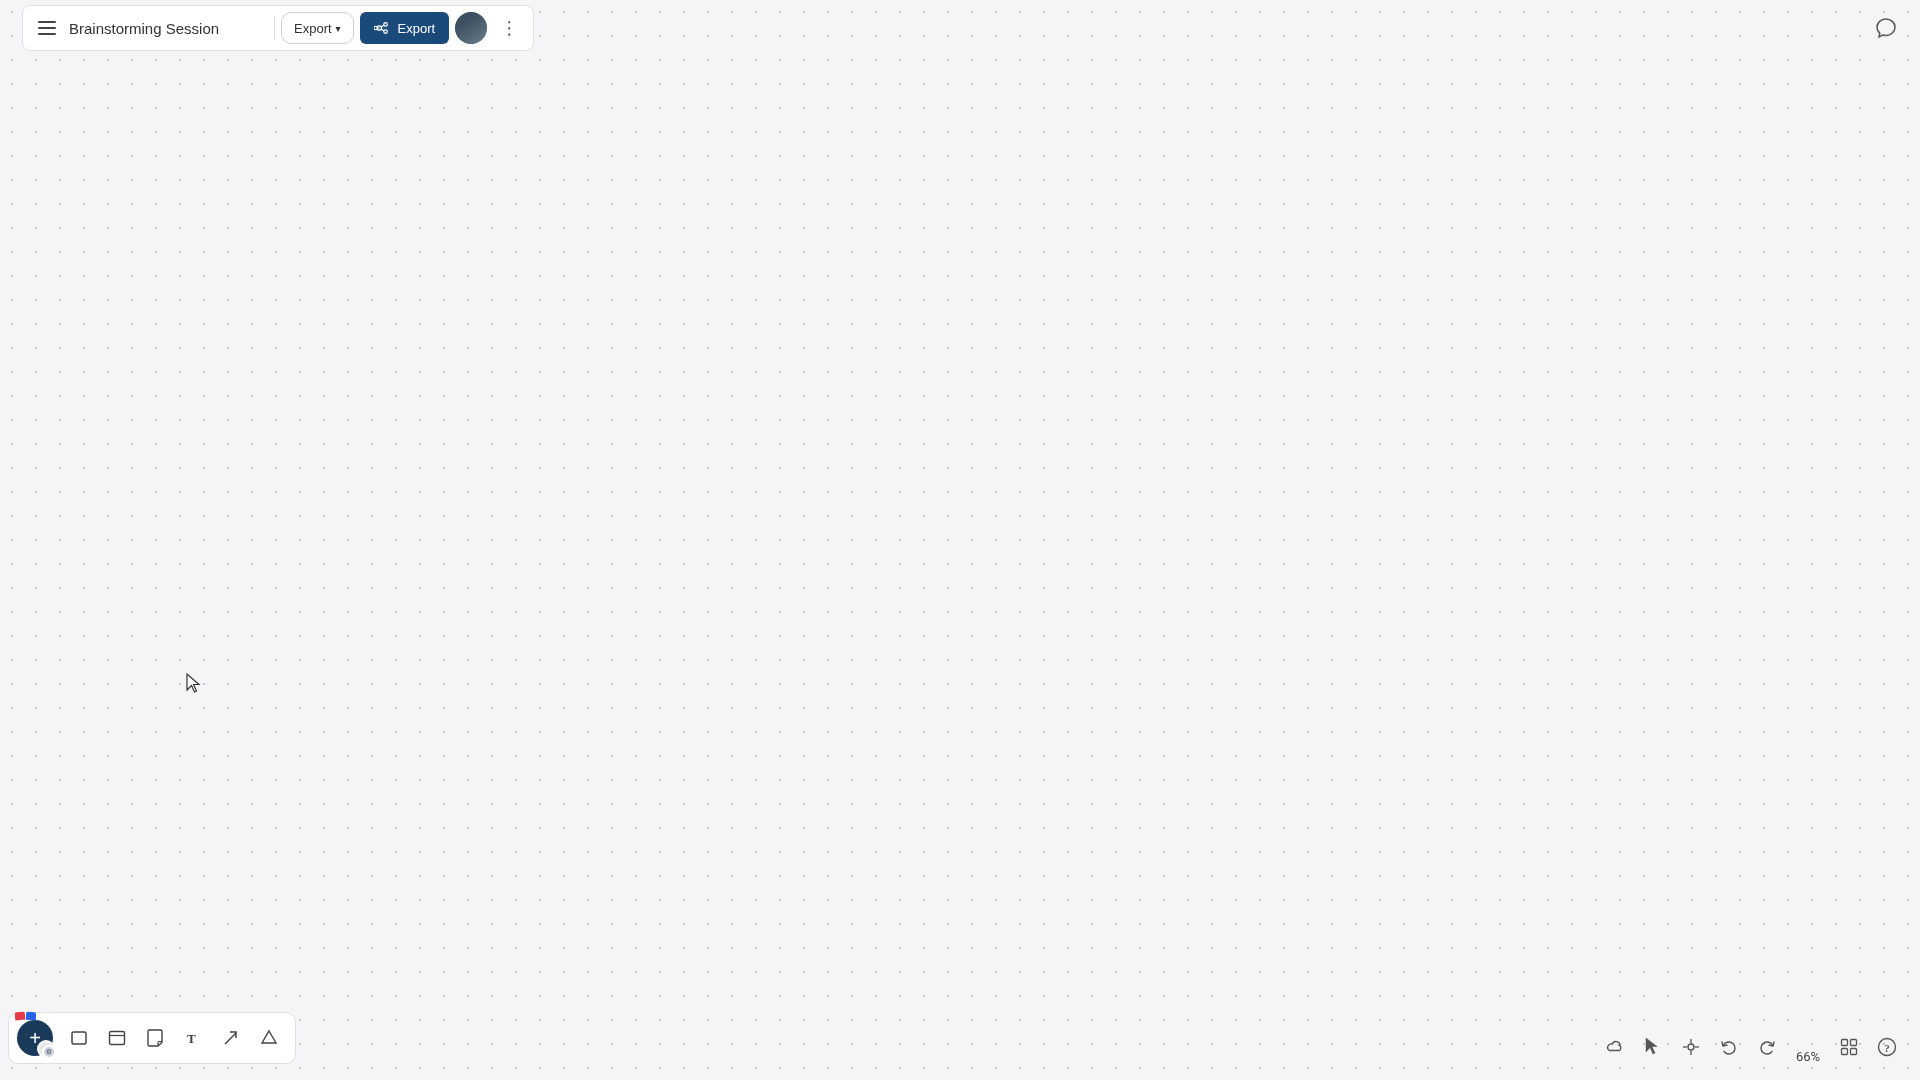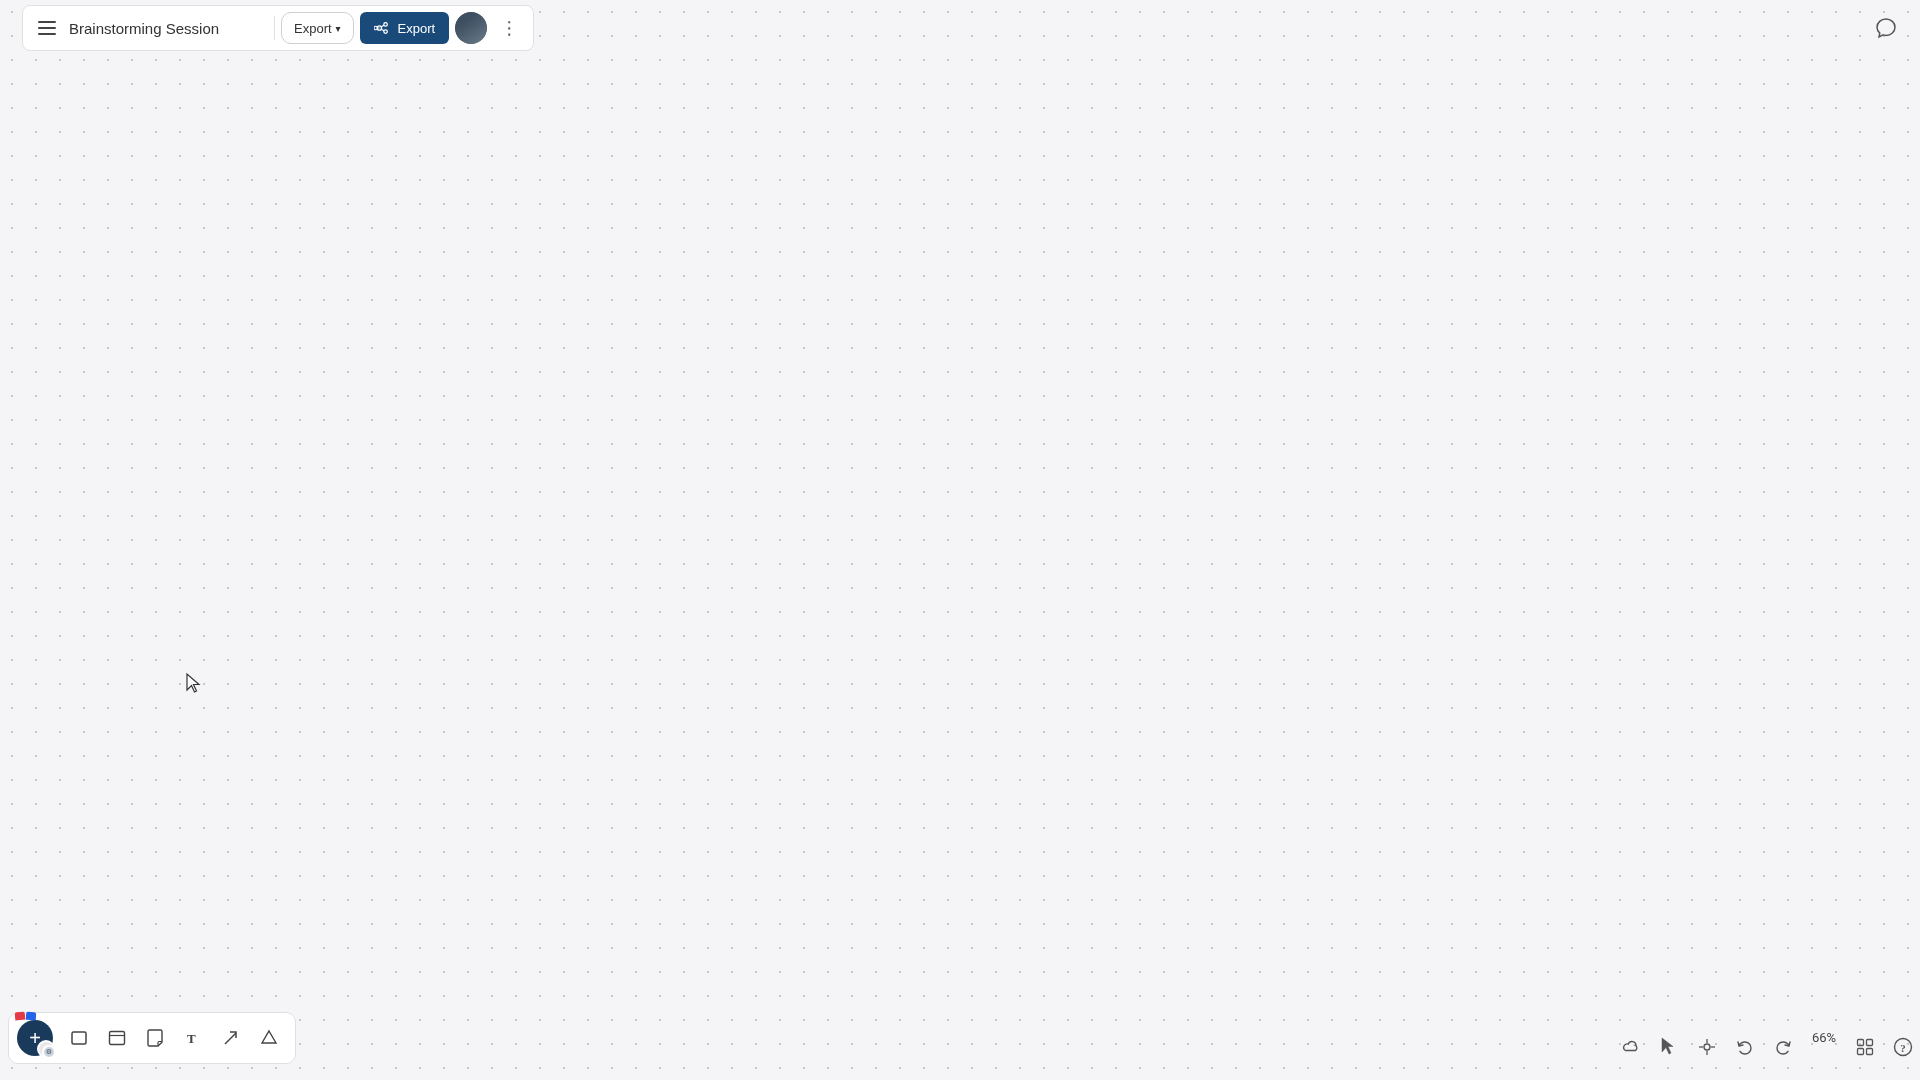--- a/index.html
+++ b/index.html
@@ -237,23 +237,23 @@
       background: transparent;
       border-radius: 6px;
       cursor: pointer;
       color: #444;
     }
 
     
     .bottom-right-controls {
       position: absolute;
       bottom: 16px;
-      right: 0;
-      display: flex;
-      align-items: flex-start;
+      right: 16px;
+      display: flex;
+      align-items: flex-end;
       gap: 4px;
       z-index: 100;
     }
 
     .br-btn {
       width: 34px;
       height: 34px;
       display: flex;
       align-items: center;
       justify-content: center;

